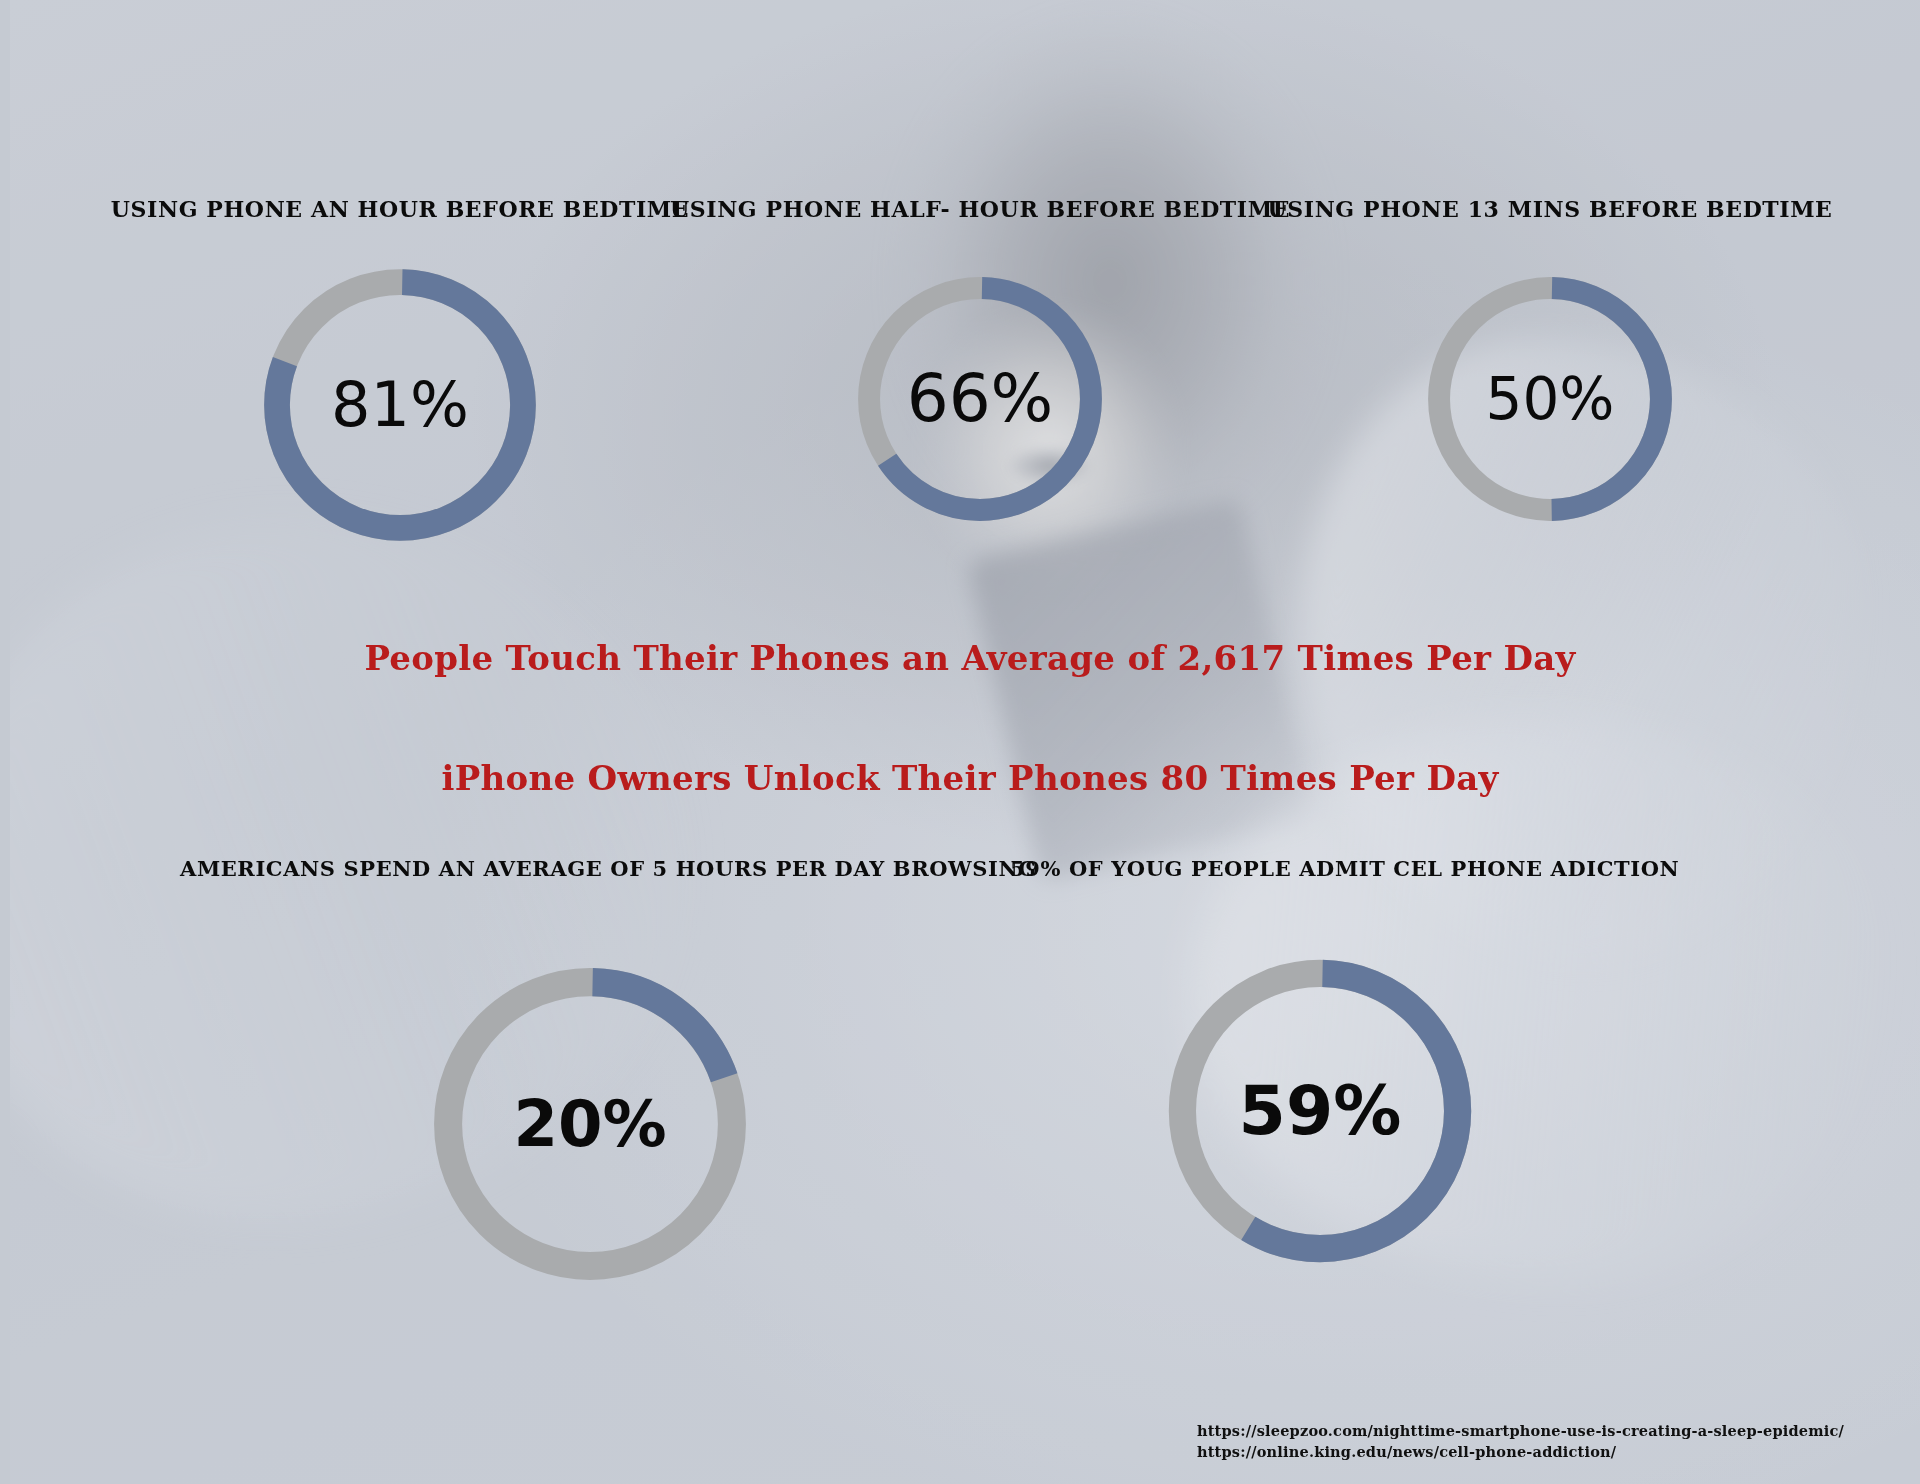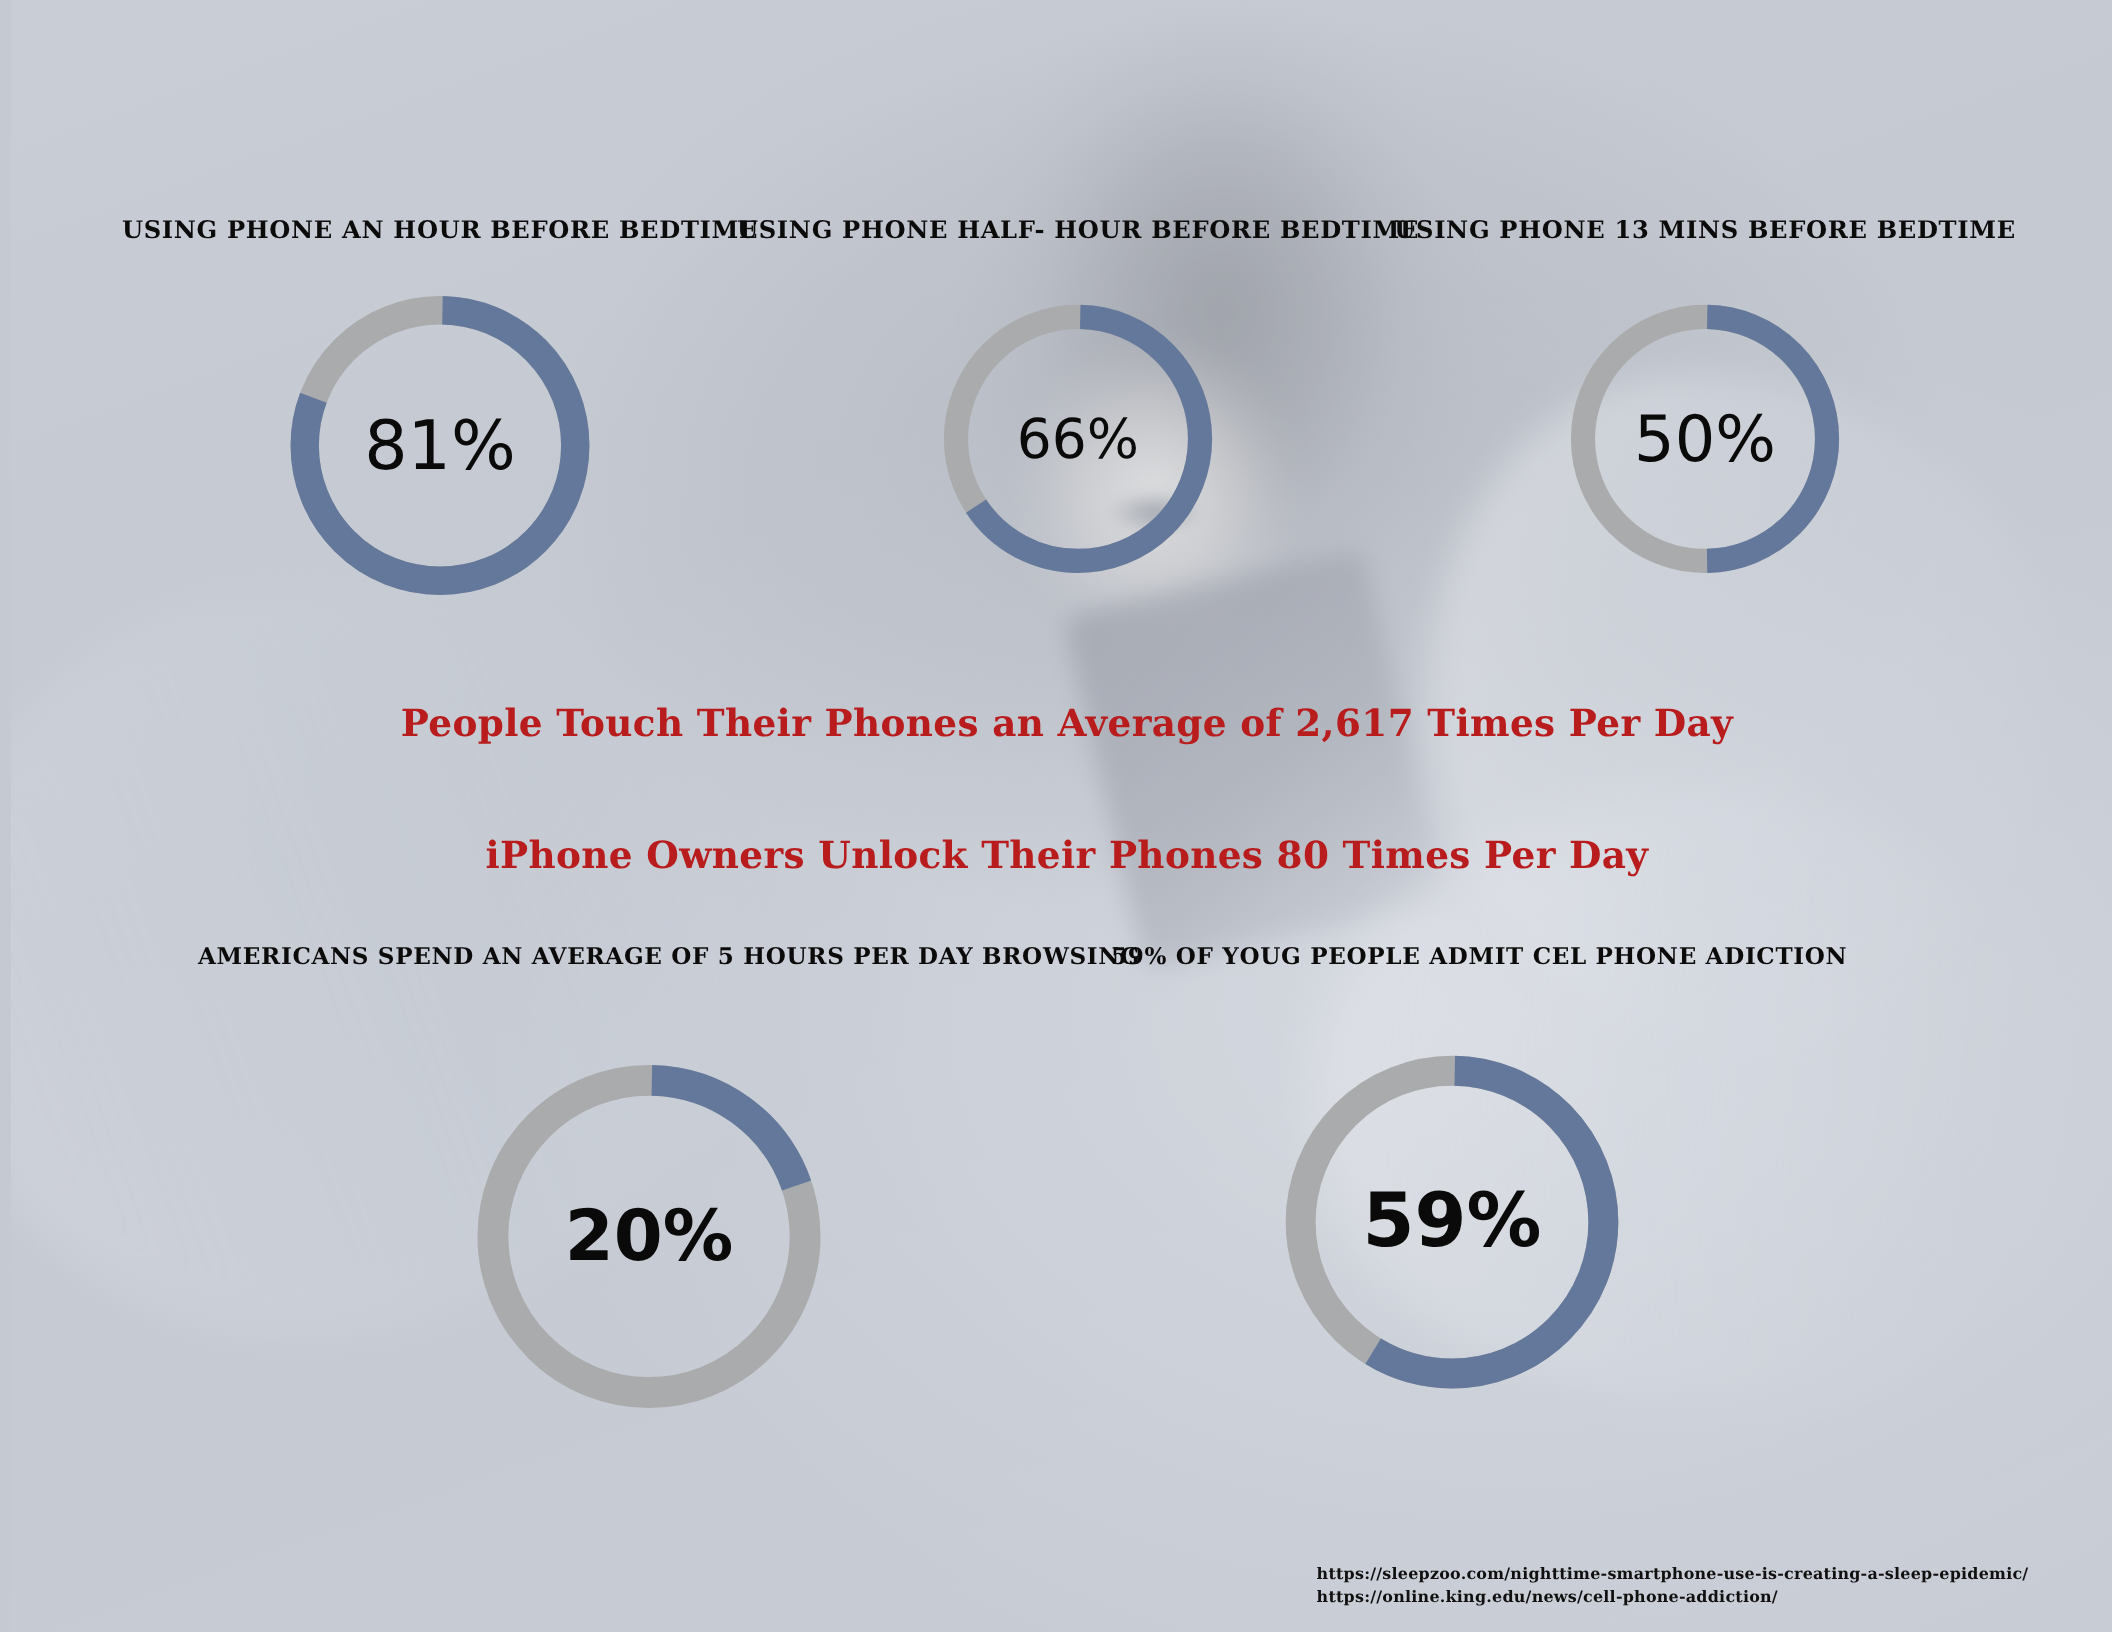--- a/index.html
+++ b/index.html
@@ -168,21 +168,21 @@
   
   .row-top .stat-title { font-size: 22px; }
   .s1 { left: 40px;  top: 198px; width: 700px; }
   .s2 { left: 590px; top: 198px; width: 760px; }
   .s3 { left: 1190px; top: 198px; width: 700px; }
 
   .s1 .donut-wrap { width: 286px; height: 286px; margin-top: 42px; }
   .s1 .donut-value { font-size: 62px; font-weight: 400; }
 
   .s2 .donut-wrap { width: 258px; height: 258px; margin-top: 50px; }
-  .s2 .donut-value { font-size: 50px; font-weight: 400; }
+  .s2 .donut-value { font-size: 66px; font-weight: 400; }
 
   .s3 .donut-wrap { width: 258px; height: 258px; margin-top: 50px; }
   .s3 .donut-value { font-size: 58px; font-weight: 400; }
 
   
   .headline {
     position: absolute;
     left: 0; right: 0;
     text-align: center;
     font-family: "DejaVu Serif", "Liberation Serif", serif;

